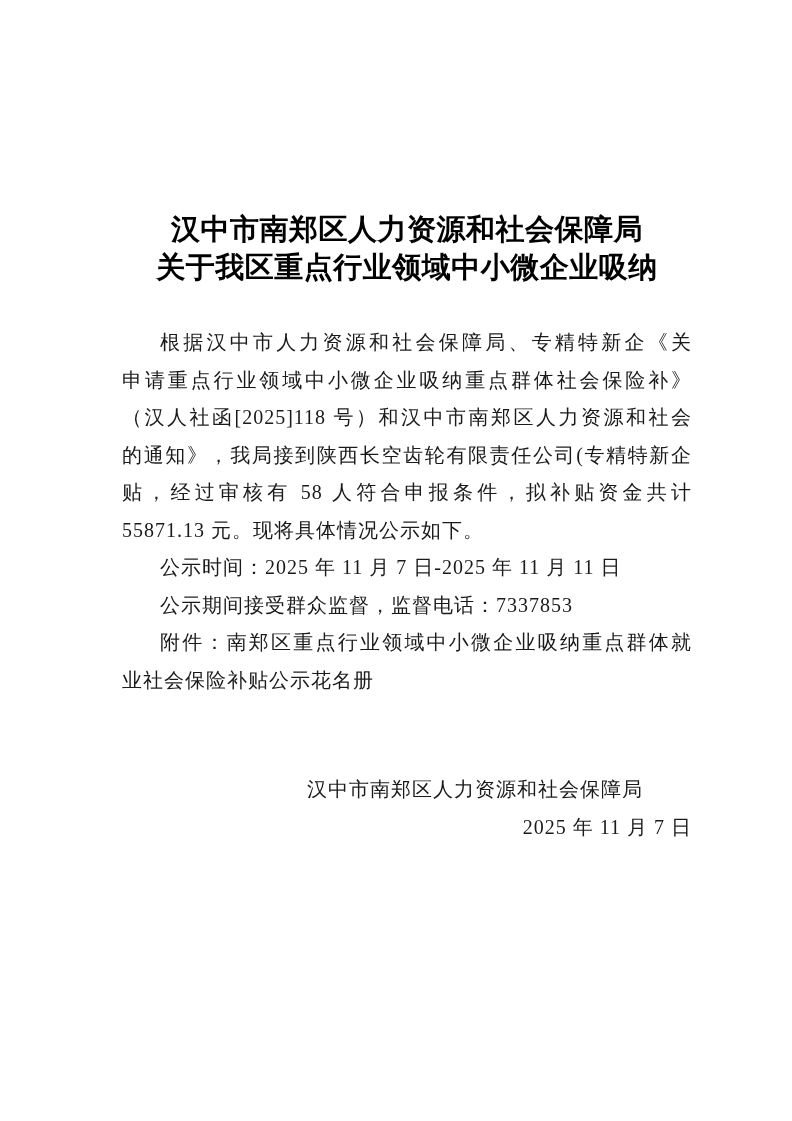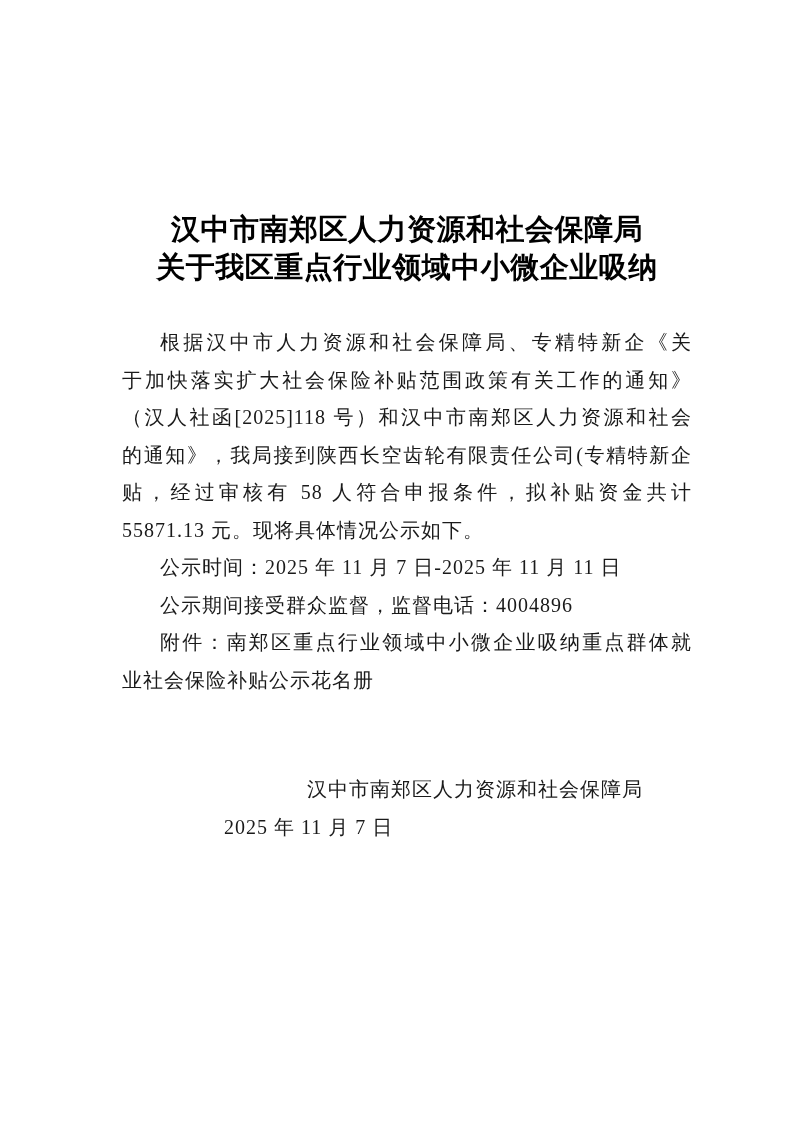--- a/index.html
+++ b/index.html
@@ -54,46 +54,46 @@
     font-size: 20px;
     line-height: 37.5px;
     letter-spacing: 1px;
     color: #1a1a1a;
   }
   .sig-agency {
     text-align: center;
     padding-left: 136px;
   }
   .sig-date {
-    text-align: left;
+    text-align: right;
     padding-left: 102px;
   }
 </style>
 </head>
 <body>
 
 <div class="page">
   <header class="doc-title" id="title">
       <div class="title-line">汉中市南郑区人力资源和社会保障局</div>
       <div class="title-line">关于我区重点行业领域中小微企业吸纳</div>
     </header>
   <main class="doc-body" id="paras">
       <div class="para">
         <div class="line first">根据汉中市人力资源和社会保障局、专精特新企《关</div>
-        <div class="line">于加快落实扩大社会保险补贴范围政策有关工作的通知》</div>
+        <div class="line">申请重点行业领域中小微企业吸纳重点群体社会保险补》</div>
         <div class="line">（汉人社函[2025]118 号）和汉中市南郑区人力资源和社会</div>
         <div class="line">的通知》，我局接到陕西长空齿轮有限责任公司(专精特新企</div>
         <div class="line">贴，经过审核有 58 人符合申报条件，拟补贴资金共计</div>
         <div class="line plast">55871.13 元。现将具体情况公示如下。</div>
       </div>
       <div class="para">
         <div class="line first plast">公示时间：2025 年 11 月 7 日-2025 年 11 月 11 日</div>
       </div>
       <div class="para">
-        <div class="line first plast">公示期间接受群众监督，监督电话：4004896</div>
+        <div class="line first plast">公示期间接受群众监督，监督电话：7337853</div>
       </div>
       <div class="para">
         <div class="line first">附件：南郑区重点行业领域中小微企业吸纳重点群体就</div>
         <div class="line plast">业社会保险补贴公示花名册</div>
       </div>
     </main>
   <footer class="signature">
     <div class="sig-agency">汉中市南郑区人力资源和社会保障局</div>
     <div class="sig-date">2025 年 11 月 7 日</div>
   </footer>

